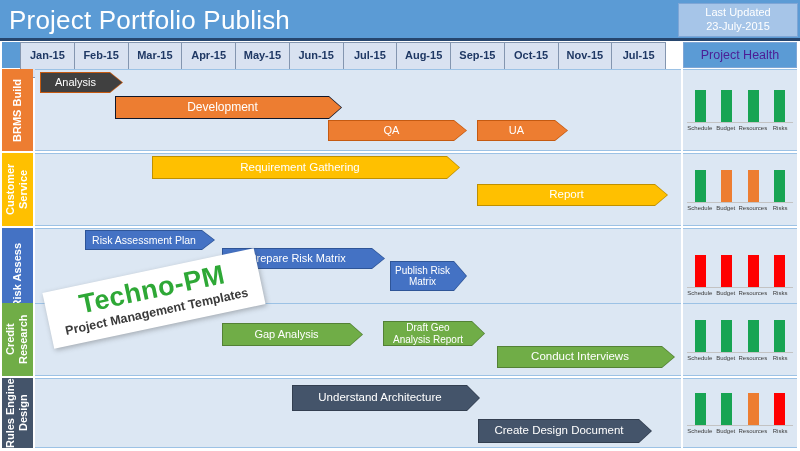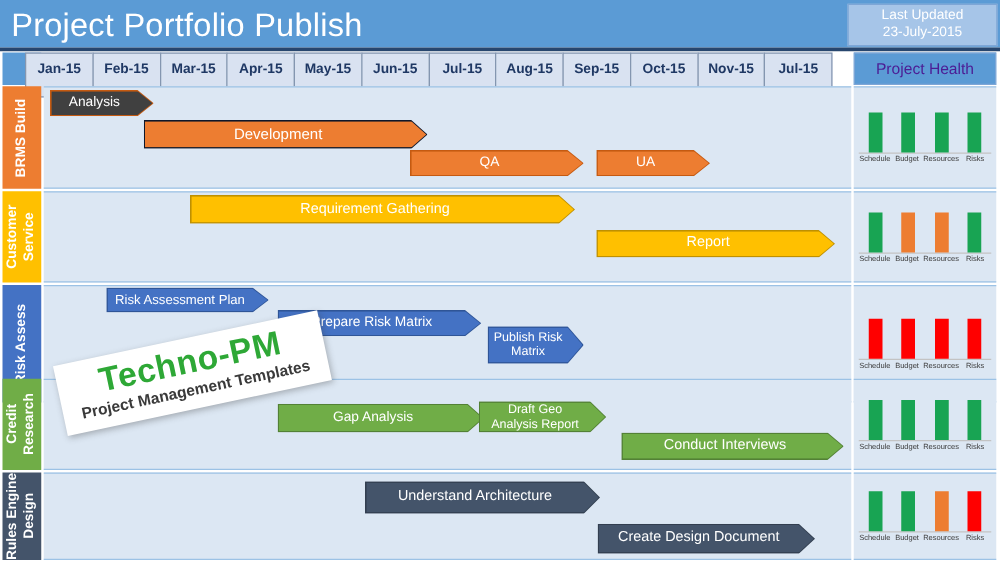--- a/index.html
+++ b/index.html
@@ -198,21 +198,21 @@
               <div class="mini-label">Risks</div>
             </div>
           </div>
         </div>
       </div>
       <div class="band" style="top: 303px; height: 73px;">
         <div class="row-label" style="background: rgb(112, 173, 71);">
           <span class="row-label-text">Credit Research</span>
         </div>
         <div class="row-timeline">
-          <div class="arrow" style="left: 187px; top: 19px; width: 141px; height: 23px; background: rgb(83, 129, 53); padding-left: 24px;">
+          <div class="arrow" style="left: 187px; top: 19px; width: 141px; height: 23px; background: rgb(83, 129, 53);">
             <div class="arrow-in" style="background: rgb(112, 173, 71);">
               <span class="arrow-label" style="font-size: 11px;">Gap Analysis</span>
             </div>
           </div>
           <div class="arrow" style="left: 348px; top: 17px; width: 102px; height: 25px; background: rgb(83, 129, 53);">
             <div class="arrow-in" style="background: rgb(112, 173, 71);">
               <span class="arrow-label" style="font-size: 10px;">Draft Geo
 Analysis Report</span>
             </div>
           </div>

